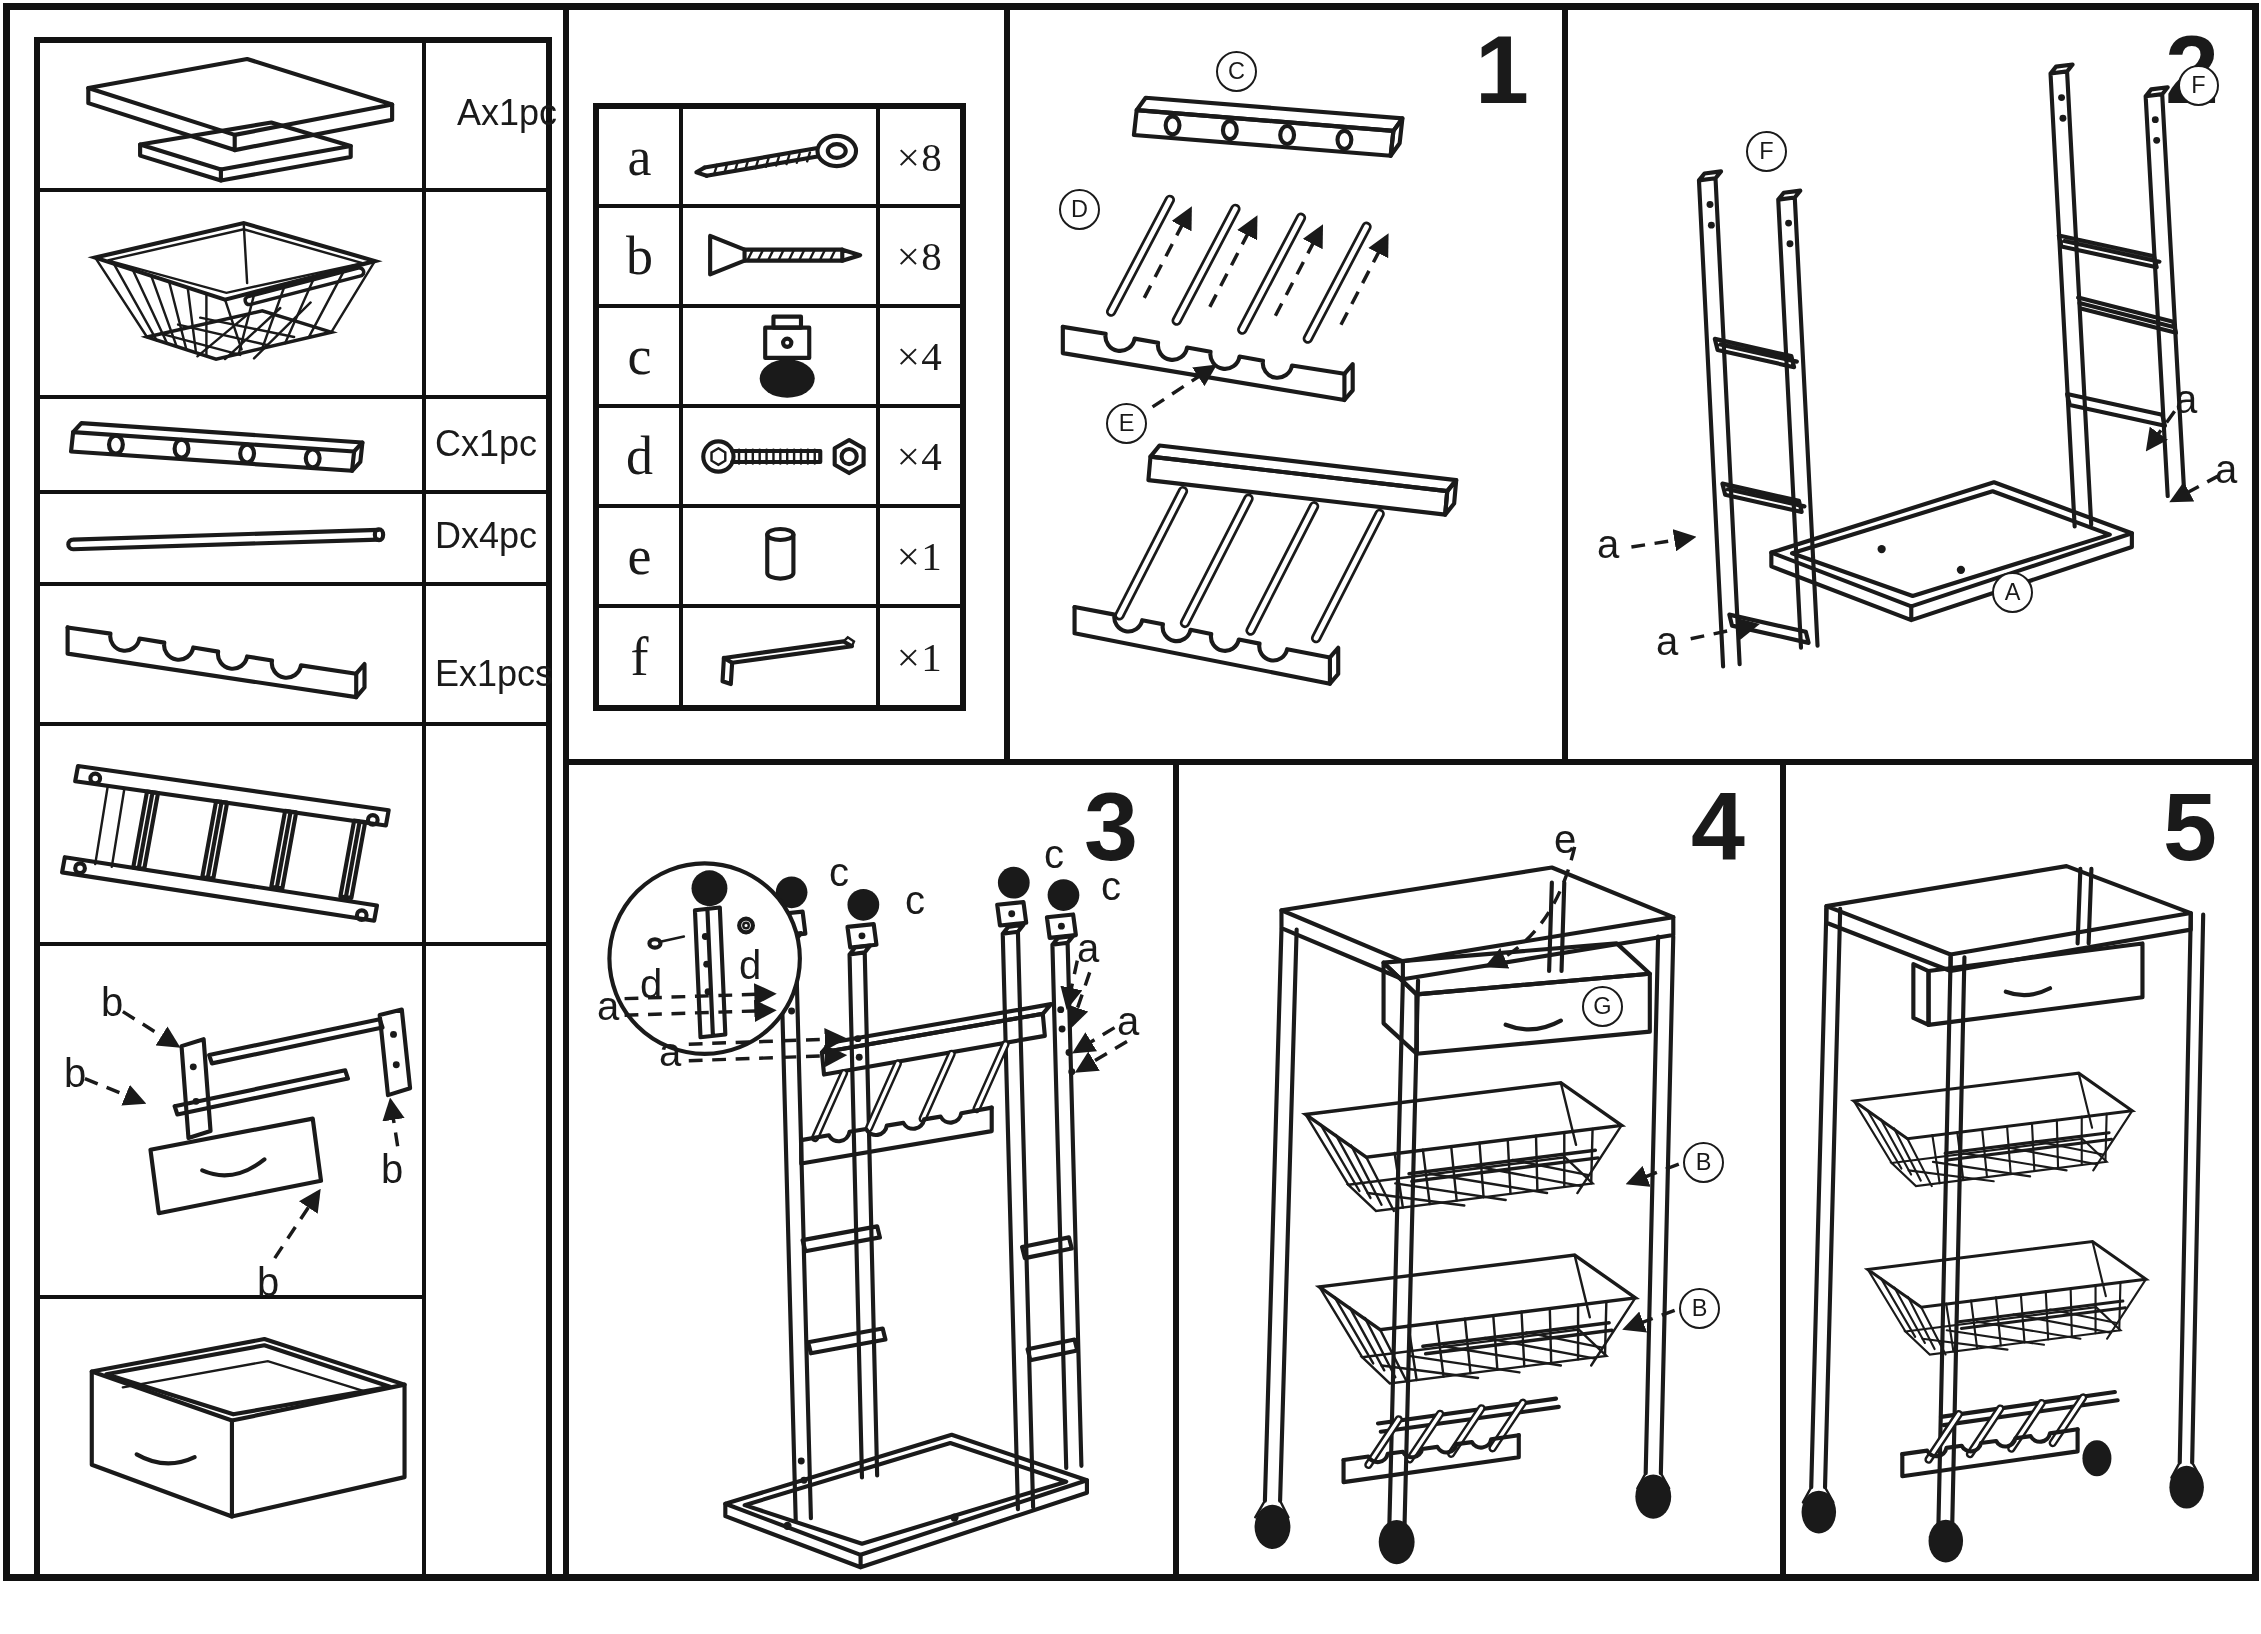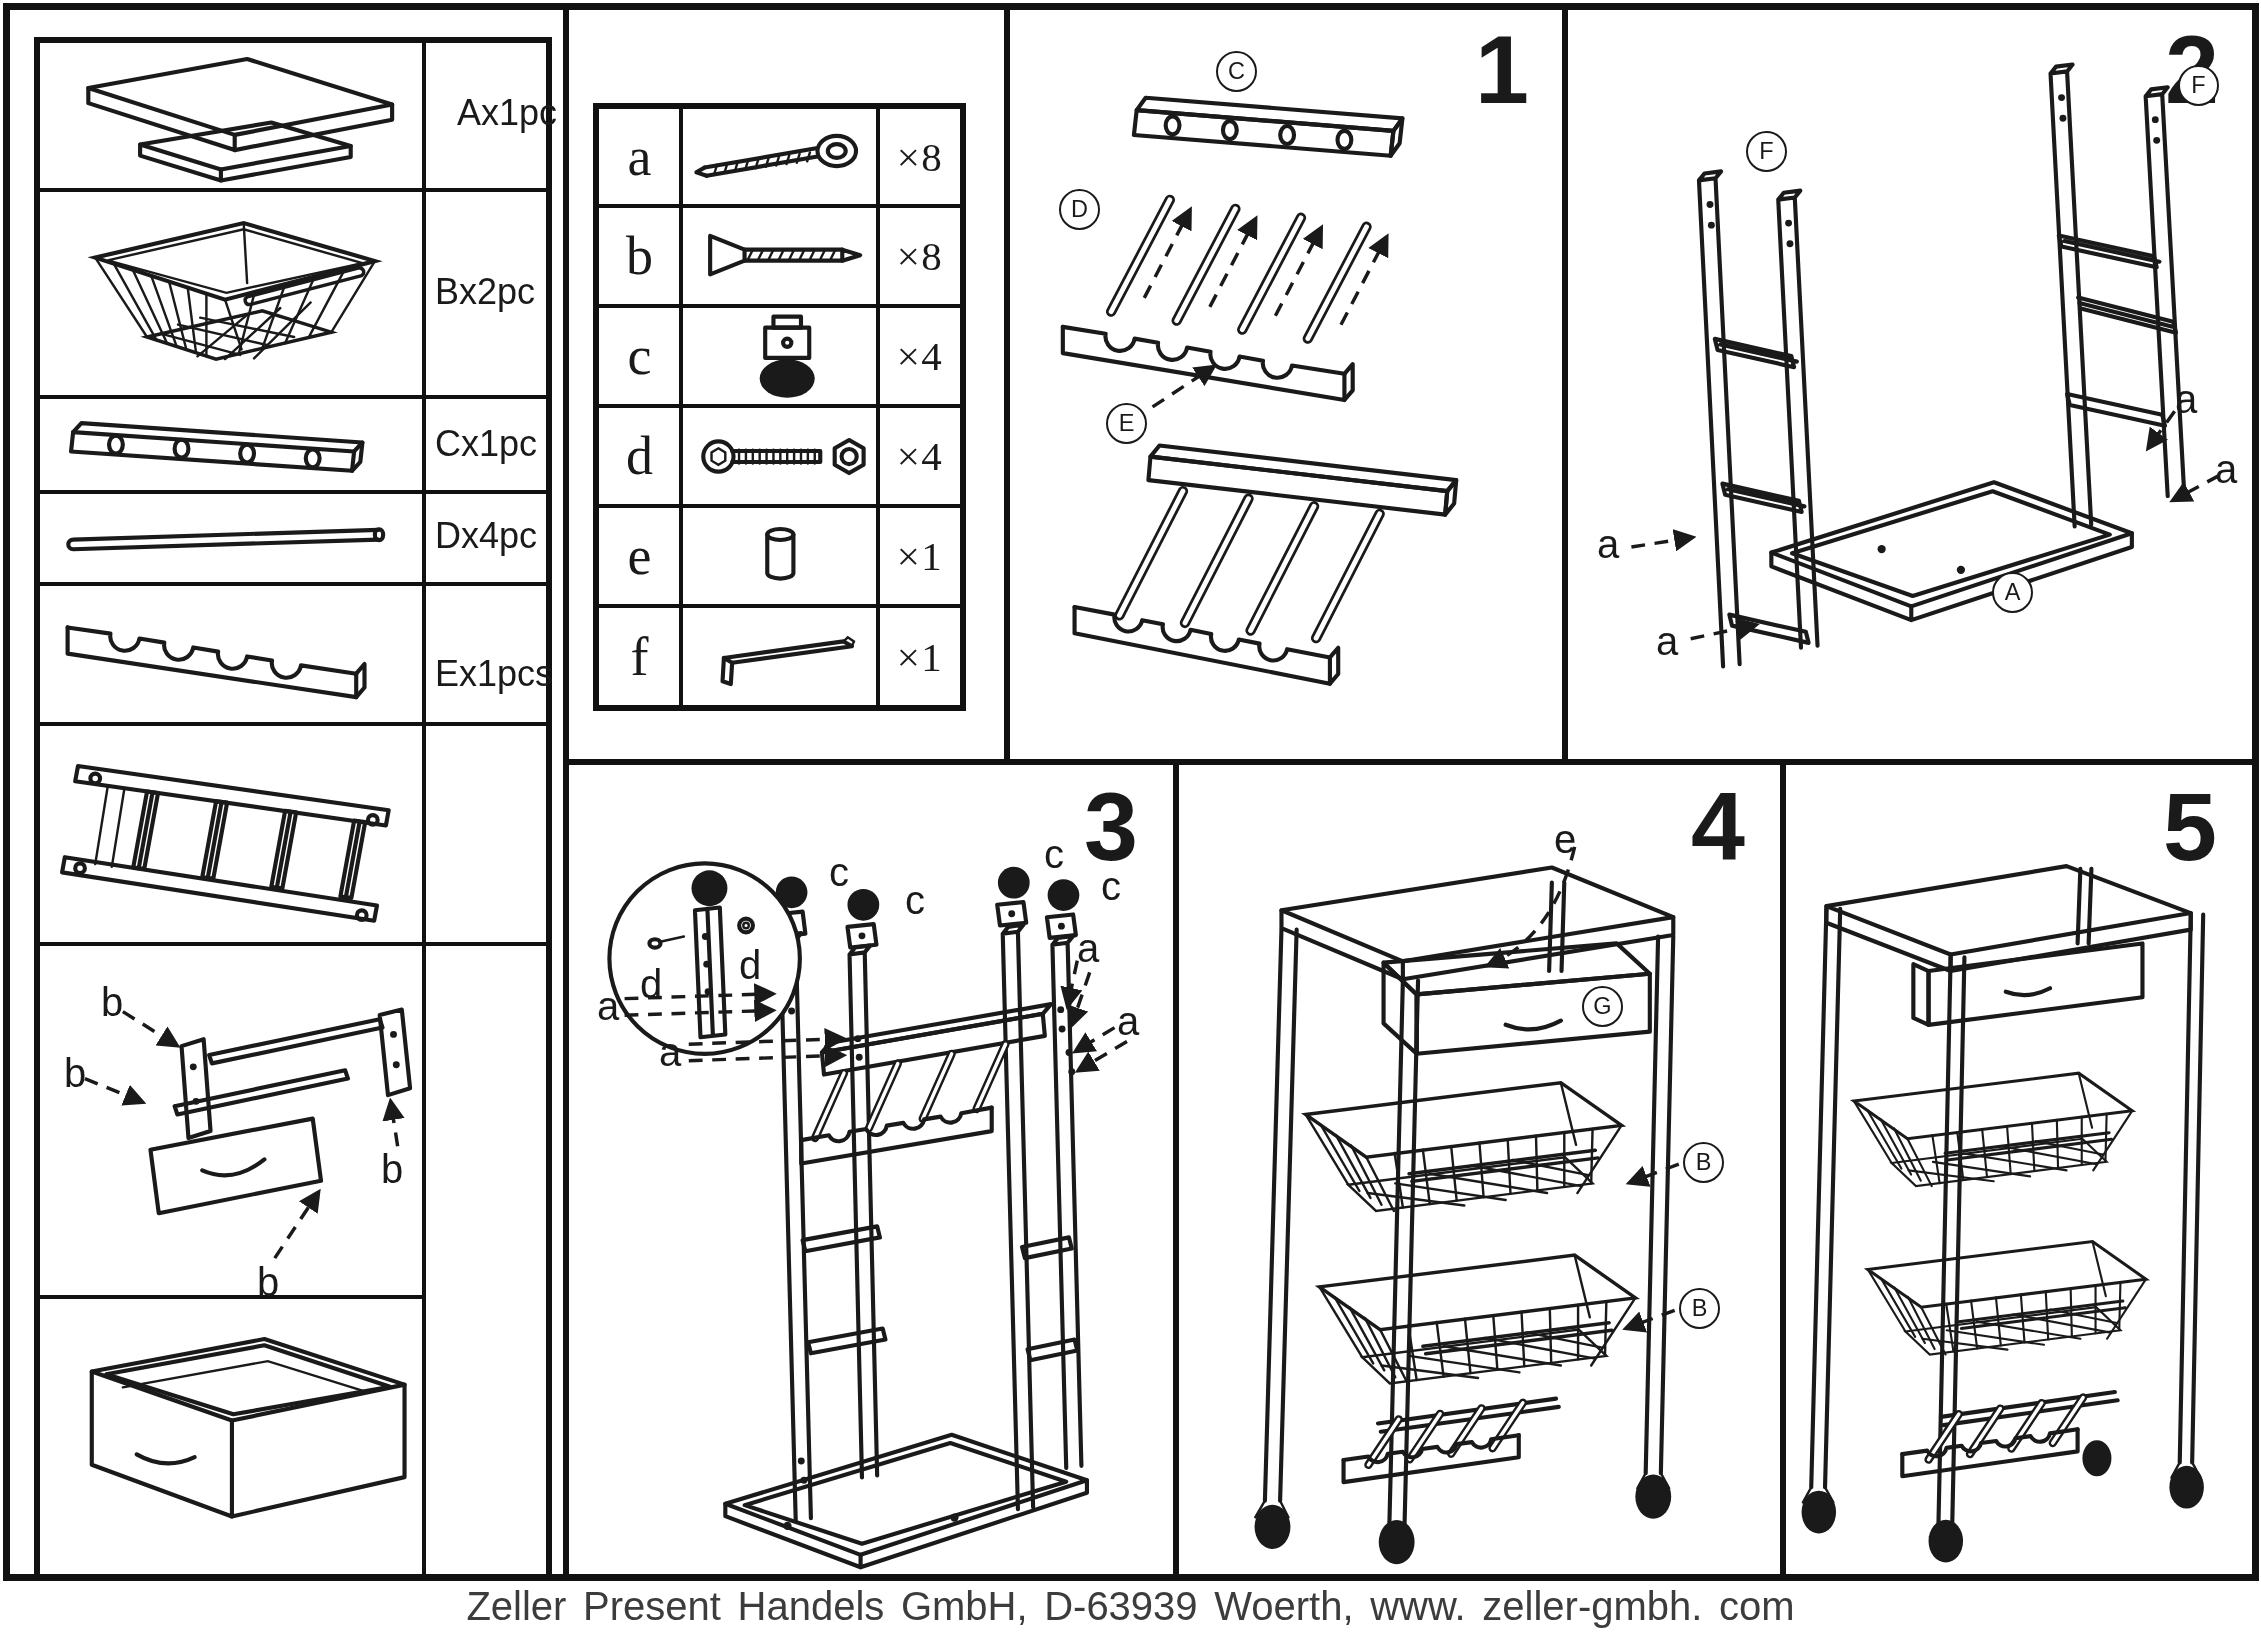--- a/index.html
+++ b/index.html
@@ -172,21 +172,20 @@
         <path class="s" d="M96,109 L325,67 L507,127 L280,167 Z"></path>
         <path class="s" d="M75,105 L75,240 L278,315 L278,176"></path>
         <path class="s" d="M278,315 L528,258 L528,124"></path>
         <path class="s" d="M140,225 q42,24 84,4"></path>
         <path class="thin" d="M120,128 L330,90 L468,133"></path>
       </g>
     </svg>
   </div>
 
   <div class="part-label" style="left:457px;top:43px;height:139px">Ax1pc</div>
-  <div class="part-label" style="left:435px;top:193px;height:198px">Bx2pc</div>
   <div class="part-label" style="left:435px;top:401px;height:85px">Cx1pc</div>
   <div class="part-label" style="left:435px;top:495px;height:82px">Dx4pc</div>
   <div class="part-label" style="left:435px;top:608px;height:131px">Ex1pcs</div>
 
   <div class="line" style="left:593px;top:103px;width:373px;height:5.5px"></div>
   <div class="line" style="left:593px;top:705px;width:373px;height:5.5px"></div>
   <div class="line" style="left:593px;top:103px;width:5.5px;height:607px"></div>
   <div class="line" style="left:960px;top:103px;width:5.5px;height:607px"></div>
   <div class="line" style="left:679px;top:103px;width:4.1px;height:607px"></div>
   <div class="line" style="left:876px;top:103px;width:4.1px;height:607px"></div>
@@ -617,16 +616,15 @@
         <path class="thin" d="M222,1118 L210,1120 M242,1118 L254,1120"></path>
         <ellipse class="k" cx="233" cy="1126" rx="25" ry="31"></ellipse>
         <path class="thin" d="M572,1012 L560,1034 M590,1012 L602,1034"></path>
         <ellipse class="k" cx="582" cy="1048" rx="25" ry="31"></ellipse>
         <ellipse class="k" cx="452" cy="1006" rx="21" ry="26"></ellipse>
       </g>
     </svg>
     <span class="num" style="right:29px;top:14px">5</span>
   </div>
 
-  <div id="footer">Zeller Present Handels GmbH, D-63939 Woerth, www. zeller-gmbh. com</div>
 
 </div>
 
 
 </body></html>

